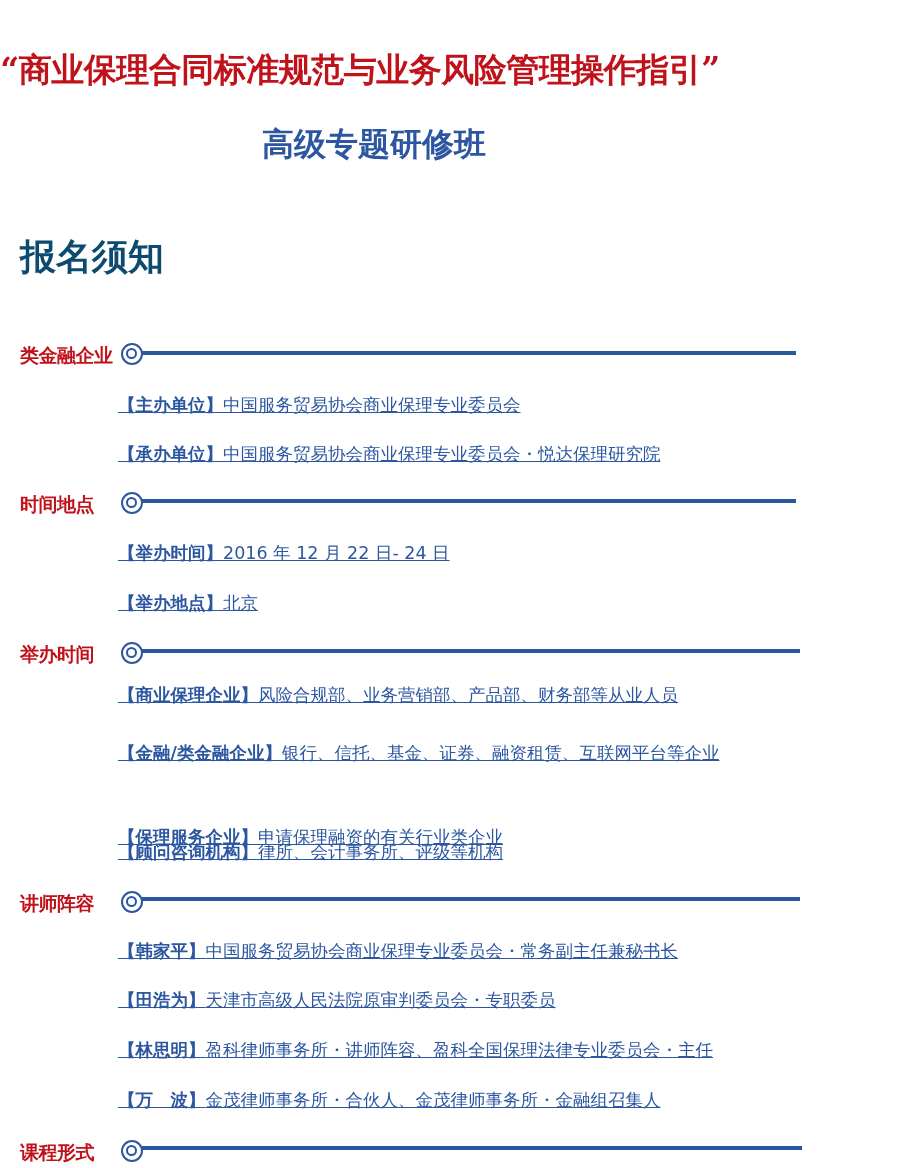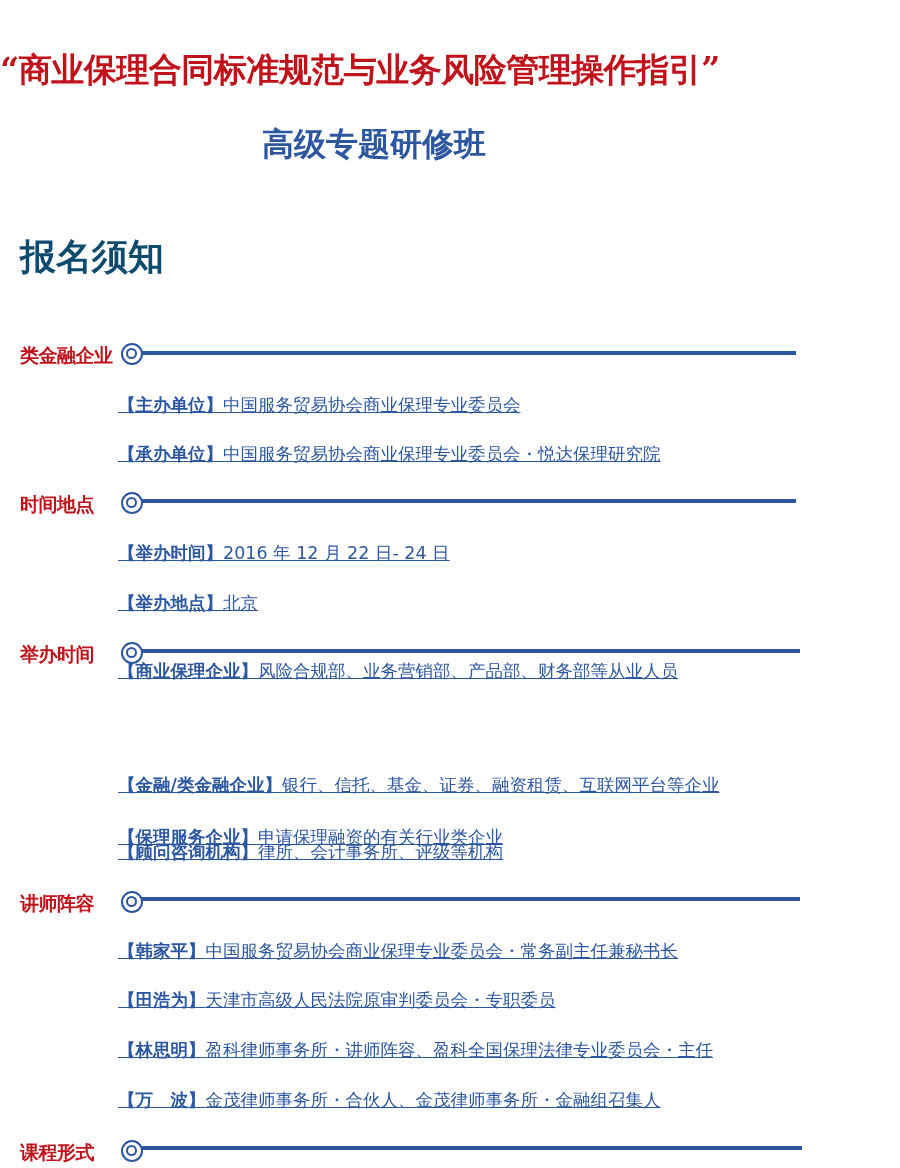--- a/index.html
+++ b/index.html
@@ -54,24 +54,24 @@
 </div>
 <div class="item" style="top:590px;">
   <span class="k">【举办地点】</span><span class="v">北京</span>
 </div>
 
 <div class="section-head" style="top:639px;">
   <span class="section-label">举办时间</span>
   <span class="ring"></span>
   <span class="rule" style="width:658px; top:10px;"></span>
 </div>
-<div class="item" style="top:658px;text-align:right;">
+<div class="item" style="top:682px;text-align:right;">
   <span class="k">【商业保理企业】</span><span class="v">风险合规部、业务营销部、产品部、财务部等从业人员</span>
 </div>
-<div class="item" style="top:740px;margin-top:32px;">
+<div class="item" style="top:740px;">
   <span class="k">【金融/类金融企业】</span><span class="v">银行、信托、基金、证券、融资租赁、互联网平台等企业</span>
 </div>
 <div class="item" style="top:789px;margin-top:35px;">
   <span class="k">【保理服务企业】</span><span class="v">申请保理融资的有关行业类企业</span>
 </div>
 <div class="item" style="top:839px;">
   <span class="k">【顾问咨询机构】</span><span class="v">律所、会计事务所、评级等机构</span>
 </div>
 
 <div class="section-head" style="top:888px;">

